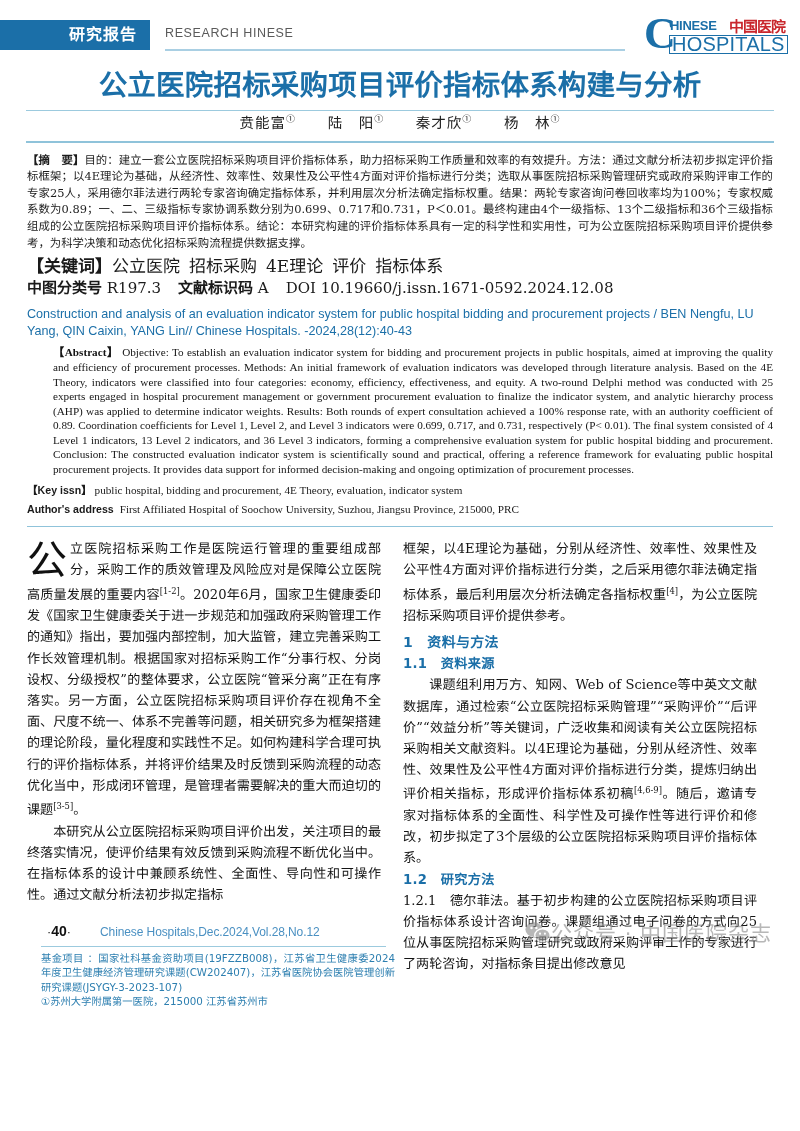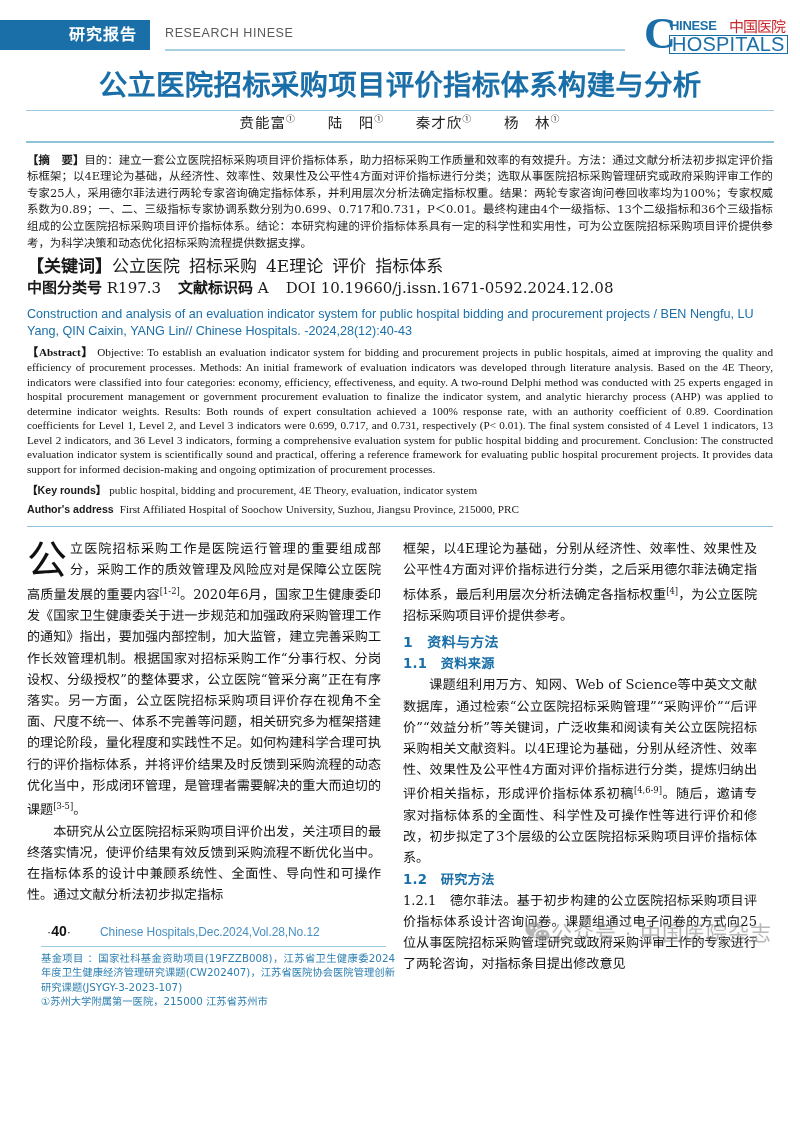--- a/index.html
+++ b/index.html
@@ -100,21 +100,21 @@
     font-size: 13px;
     letter-spacing: -0.3px;
     color: #1b6fa8;
   }
 
   .logo-cn-chars {
     position: absolute;
     left: 85px;
     top: 1px;
     font-family: "DejaVu Serif", serif;
-    font-weight: normal;
+    font-weight: bold;
     font-size: 15px;
     color: #c9272d;
     letter-spacing: -1px;
     text-align: right;
   }
 
   .logo-hospitals {
     position: absolute;
     left: 25px;
     top: 21px;
@@ -212,20 +212,21 @@
     text-align: left;
   }
 
   .en-abstract {
     margin-top: 6px;
     font-family: "Liberation Serif", serif;
     font-size: 11.2px;
     line-height: 14.6px;
     text-align: justify;
     color: #141414;
+    margin-left: 26px;
   }
 
   .en-kw {
     margin-top: 6px;
     font-family: "Liberation Serif", serif;
     font-size: 11.2px;
     line-height: 14.6px;
   }
   .en-kw .lbl { font-weight: bold; font-family: "Liberation Sans", sans-serif; font-size: 10.6px;}
 
@@ -403,21 +404,21 @@
     <div class="cn-abstract"><span class="lbl-bold">【摘　要】</span><span>目的：建立一套公立医院招标采购项目评价指标体系，助力招标采购工作质量和效率的有效提升。方法：通过文献分析法初步拟定评价指标框架；以4E理论为基础，从经济性、效率性、效果性及公平性4方面对评价指标进行分类；选取从事医院招标采购管理研究或政府采购评审工作的专家25人，采用德尔菲法进行两轮专家咨询确定指标体系，并利用层次分析法确定指标权重。结果：两轮专家咨询问卷回收率均为100%；专家权威系数为0.89；一、二、三级指标专家协调系数分别为0.699、0.717和0.731，P＜0.01。最终构建由4个一级指标、13个二级指标和36个三级指标组成的公立医院招标采购项目评价指标体系。结论：本研究构建的评价指标体系具有一定的科学性和实用性，可为公立医院招标采购项目评价提供参考，为科学决策和动态优化招标采购流程提供数据支撑。</span></div>
 
     <div class="kw-line"><span class="lbl-bold">【关键词】</span><span>公立医院</span><span class="gap"></span><span>招标采购</span><span class="gap"></span><span>4E理论</span><span class="gap"></span><span>评价</span><span class="gap"></span><span>指标体系</span></div>
 
     <div class="clc-line"><span class="seg"><span class="lbl">中图分类号</span> <span>R197.3</span></span><span class="seg"><span class="lbl">文献标识码</span> <span>A</span></span><span class="seg"><span>DOI</span> <span>10.19660/j.issn.1671-0592.2024.12.08</span></span></div>
   </div>
 
   <div class="en-zone">
     <div class="en-title">Construction and analysis of an evaluation indicator system for public hospital bidding and procurement projects / BEN Nengfu, LU Yang, QIN Caixin, YANG Lin// Chinese Hospitals. -2024,28(12):40-43</div>
     <div class="en-abstract"><span class="lbl" style="font-weight:bold;">【Abstract】</span> <span>Objective: To establish an evaluation indicator system for bidding and procurement projects in public hospitals, aimed at improving the quality and efficiency of procurement processes. Methods: An initial framework of evaluation indicators was developed through literature analysis. Based on the 4E Theory, indicators were classified into four categories: economy, efficiency, effectiveness, and equity. A two-round Delphi method was conducted with 25 experts engaged in hospital procurement management or government procurement evaluation to finalize the indicator system, and analytic hierarchy process (AHP) was applied to determine indicator weights. Results: Both rounds of expert consultation achieved a 100% response rate, with an authority coefficient of 0.89. Coordination coefficients for Level 1, Level 2, and Level 3 indicators were 0.699, 0.717, and 0.731, respectively (P&lt; 0.01). The final system consisted of 4 Level 1 indicators, 13 Level 2 indicators, and 36 Level 3 indicators, forming a comprehensive evaluation system for public hospital bidding and procurement. Conclusion: The constructed evaluation indicator system is scientifically sound and practical, offering a reference framework for evaluating public hospital procurement projects. It provides data support for informed decision-making and ongoing optimization of procurement processes.</span></div>
-    <div class="en-kw"><span class="lbl">【Key rounds】</span> <span>public hospital, bidding and procurement, 4E Theory, evaluation, indicator system</span></div>
+    <div class="en-kw"><span class="lbl">【Key issn】</span> <span>public hospital, bidding and procurement, 4E Theory, evaluation, indicator system</span></div>
     <div class="en-addr"><span class="lbl">Author's address</span><span>First Affiliated Hospital of Soochow University, Suzhou, Jiangsu Province, 215000, PRC</span></div>
   </div>
   <div class="en-rule"></div>
 
   <div class="columns">
 
     <div class="col">
       <p class="body-p dropcap-para"><span class="dropcap">公</span><span>立医院招标采购工作是医院运行管理的重要组成部分，采购工作的质效管理及风险应对是保障公立医院高质量发展的重要内容</span><span class="ref">[1-2]</span><span>。2020年6月，国家卫生健康委印发《国家卫生健康委关于进一步规范和加强政府采购管理工作的通知》指出，要加强内部控制，加大监管，建立完善采购工作长效管理机制。根据国家对招标采购工作“分事行权、分岗设权、分级授权”的整体要求，公立医院“管采分离”正在有序落实。另一方面，公立医院招标采购项目评价存在视角不全面、尺度不统一、体系不完善等问题，相关研究多为框架搭建的理论阶段，量化程度和实践性不足。如何构建科学合理可执行的评价指标体系，并将评价结果及时反馈到采购流程的动态优化当中，形成闭环管理，是管理者需要解决的重大而迫切的课题</span><span class="ref">[3-5]</span><span>。</span></p>
 
       <p class="body-p">本研究从公立医院招标采购项目评价出发，关注项目的最终落实情况，使评价结果有效反馈到采购流程不断优化当中。在指标体系的设计中兼顾系统性、全面性、导向性和可操作性。通过文献分析法初步拟定指标</p>

